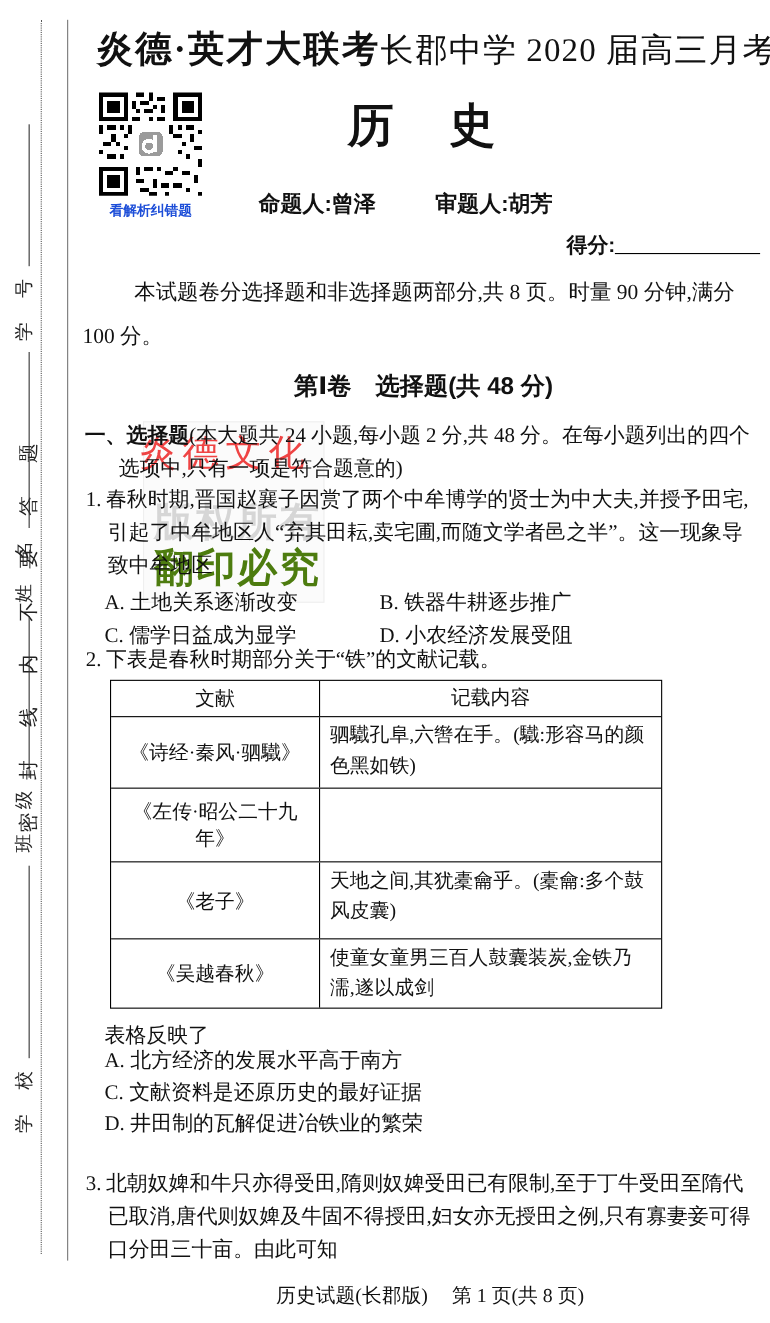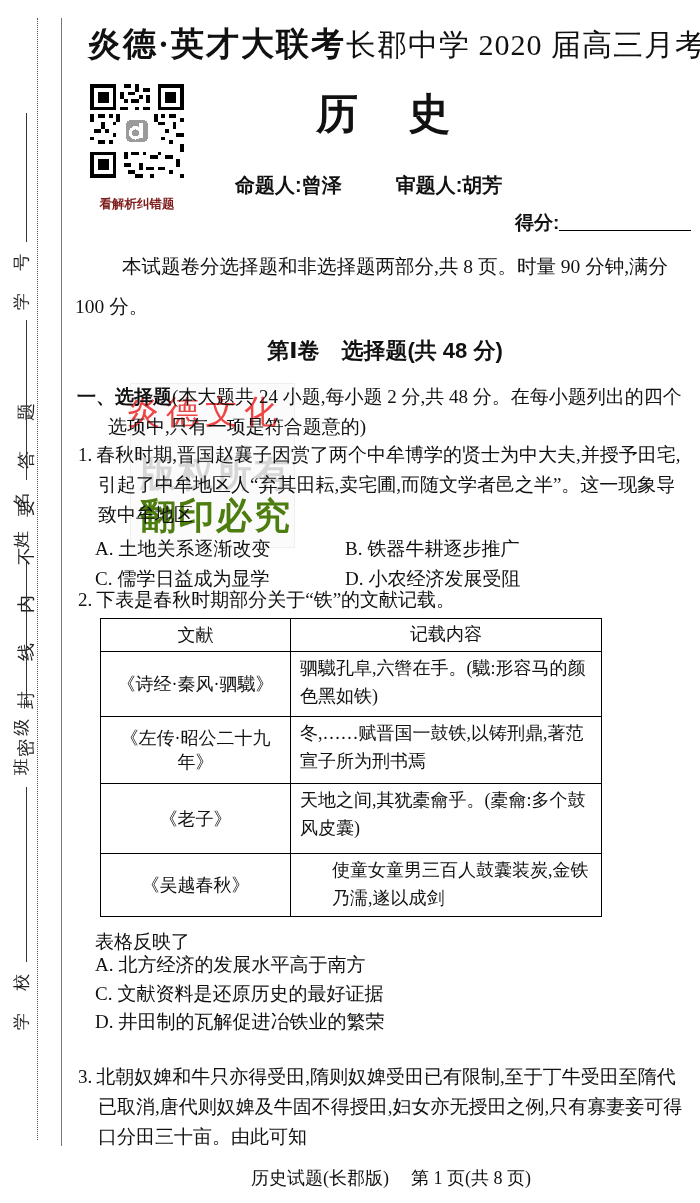--- a/index.html
+++ b/index.html
@@ -32,22 +32,22 @@
   .wm{color:#ef4444;white-space:nowrap;}
   .wm1{left:127px;top:390px;font-size:33px;letter-spacing:6px;}
   .wm2{left:140px;top:450px;font-size:36px;font-weight:bold;letter-spacing:2px;color:#d6d6d6;}
   .wm3{left:140px;top:492px;font-size:36px;font-weight:bold;letter-spacing:2px;color:#4d7c0f;}
 
   
   .head-line{left:88px;top:22px;width:606px;white-space:nowrap;}
   .head-series{font-weight:900;font-size:33px;letter-spacing:2px;}
   .head-rest{font-size:30px;letter-spacing:1px;}
   .qr{left:90px;top:84px;width:94px;}
-  .qr-cap{width:94px;text-align:center;font-size:12.5px;margin-top:14px;
-    font-family:"Liberation Sans",sans-serif;font-weight:bold;color:#7f1d1d;}
+  .qr-cap{width:94px;text-align:center;font-size:12.5px;margin-top:0;
+    font-family:"Liberation Sans",sans-serif;font-weight:bold;color:#1d4ed8;}
   .subject{left:78px;top:86px;width:614px;text-align:center;font-size:42px;letter-spacing:4px;}
   .setters{left:235px;top:172px;font-size:20px;white-space:nowrap;}
   .setters .gap{display:inline-block;width:54px;}
   .score{left:515px;top:210px;font-size:19px;white-space:nowrap;}
   .score-line{display:inline-block;width:132px;border-bottom:1.5px solid #000;height:18px;vertical-align:-2px;}
 
   
   .intro{left:75px;top:247px;width:618px;font-size:19.5px;line-height:40px;text-indent:47px;}
   .part1{left:78px;top:336px;width:614px;text-align:center;font-size:22px;}
   .sec1{left:77px;top:382px;width:616px;font-size:19px;line-height:30px;padding-left:31px;text-indent:-31px;box-sizing:border-box;}
@@ -65,21 +65,21 @@
   .trow{display:flex;border-top:1px solid #000;}
   .trow:first-child{border-top:none;}
   .tc1{width:190px;border-right:1px solid #000;display:flex;align-items:center;justify-content:center;
     text-align:center;box-sizing:border-box;padding:2px 4px;}
   .tc2{flex:1;padding:3px 9px;line-height:27.5px;box-sizing:border-box;}
   .r-head{min-height:32px;}
   .r-head .tc2{display:flex;align-items:center;justify-content:center;padding:2px;}
   .r1{min-height:64px;}
   .r2{min-height:66px;}
   .r3{min-height:69px;}
-  .r4{min-height:62px;gap:32px;}
+  .r4{min-height:62px;}
 
   .q2q{left:95px;top:927px;font-size:19px;line-height:29px;}
   .q2opts{left:95px;top:951px;width:590px;font-size:19px;line-height:28.6px;}
   .olabel{margin-right:5px;}
 
   .footer{left:84px;top:1166px;width:614px;text-align:center;font-size:18px;}
   .footer .fgap{display:inline-block;width:22px;}
 </style>
 </head>
 <body>
@@ -230,21 +230,20 @@
   <div class="trow r-head">
     <div class="tc1">文献</div>
     <div class="tc2">记载内容</div>
   </div>
   <div class="trow r1">
     <div class="tc1">《诗经·秦风·驷驖》</div>
     <div class="tc2">驷驖孔阜,六辔在手。(驖:形容马的颜色黑如铁)</div>
   </div>
   <div class="trow r2">
     <div class="tc1">《左传·昭公二十九年》</div>
-    <div class="tc2">冬,……赋晋国一鼓铁,以铸刑鼎,著范宣子所为刑书焉</div>
   </div>
   <div class="trow r3">
     <div class="tc1">《老子》</div>
     <div class="tc2">天地之间,其犹橐龠乎。(橐龠:多个鼓风皮囊)</div>
   </div>
   <div class="trow r4">
     <div class="tc1">《吴越春秋》</div>
     <div class="tc2">使童女童男三百人鼓囊装炭,金铁乃濡,遂以成剑</div>
   </div>
 </div>

